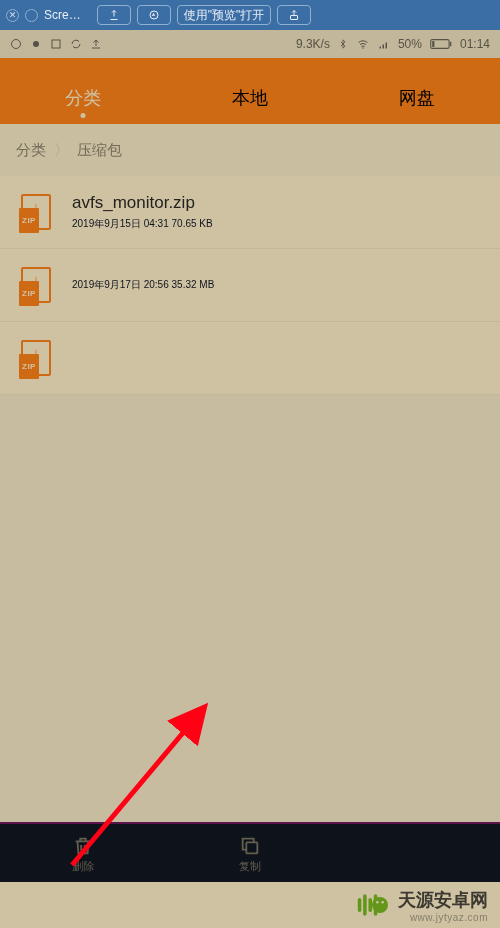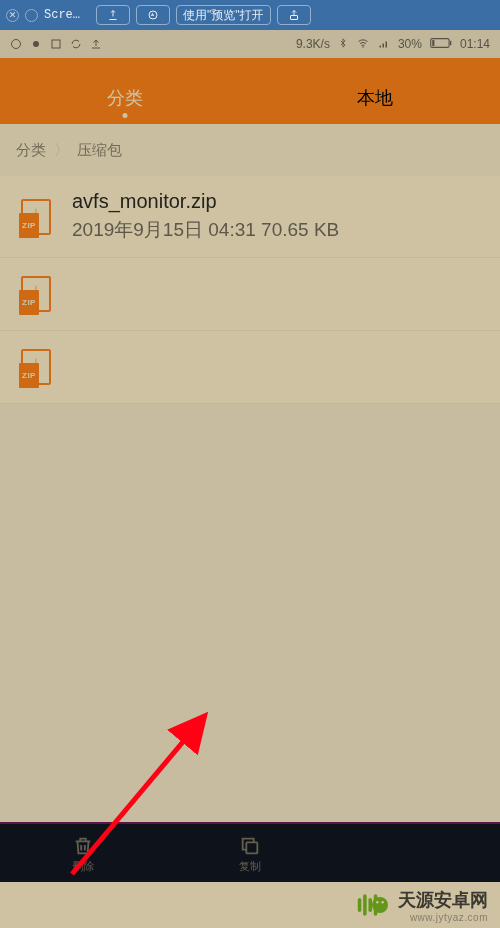--- a/index.html
+++ b/index.html
@@ -16,21 +16,21 @@
     padding: 0 6px;
     gap: 6px;
   }
   .mac-titlebar .circ {
     width: 13px; height: 13px; border-radius: 50%;
     border: 1px solid #8fb0cf;
     background: #3b6ea5;
     display: inline-flex; align-items: center; justify-content: center;
     font-size: 9px; color: #cfe0ef;
   }
-  .mac-title { flex: 0 0 auto; max-width: 55px; white-space: nowrap; overflow: hidden; text-overflow: ellipsis; font-family: Liberation Mono, monospace; }
+  .mac-title { flex: 0 0 auto; max-width: 55px; white-space: nowrap; overflow: hidden; text-overflow: ellipsis; }
   .mac-spacer { flex: 0 0 4px; }
   .mac-btn {
     height: 20px;
     border: 1px solid #8fb0cf;
     border-radius: 4px;
     background: #3b6ea5;
     color: #e8eef6;
     font-size: 12px;
     padding: 0 6px;
     display: inline-flex; align-items: center; justify-content: center;
@@ -51,21 +51,21 @@
   .statusbar {
     height: 28px;
     background: #f0f1f3;
     display: flex;
     align-items: center;
     padding: 0 10px;
     font-size: 12px;
     color: #6b6b6b;
     justify-content: space-between;
   }
-  .statusbar .left, .statusbar .right { display: flex; align-items: flex-start; gap: 8px; }
+  .statusbar .left, .statusbar .right { display: flex; align-items: center; gap: 8px; }
   .statusbar .left { font-size: 13px; }
   .statusbar svg { display: block; }
 
   
   .app-header {
     background: #ff8b1f;
     height: 66px;
     display: flex;
     align-items: flex-end;
     color: #fff;
@@ -139,22 +139,22 @@
     bottom: 1px; left: 5px;
     background: #ff8b1f;
     color: #fff;
     font-size: 8px;
     font-weight: bold;
     padding: 8px 3px;
     border-radius: 1px;
     letter-spacing: 0.5px;
   }
   .file-text { flex: 1; min-width: 0; }
-  .file-name { font-size: 20px; color: #2c2c2c; margin-bottom: 4px; }
-  .file-meta { font-size: 19px; color: #737373; }
+  .file-name { font-size: 17px; color: #2c2c2c; margin-bottom: 4px; }
+  .file-meta { font-size: 10px; color: #0f172a; }
 
   
   .bottom-toolbar {
     position: absolute;
     left: 0; right: 0;
     bottom: 44px;
     height: 62px;
     background: #0f172a;
     display: flex;
     border-top: 2px solid #701a75;
@@ -262,33 +262,34 @@
       <svg width="10" height="12" viewBox="0 0 24 24">
           <path d="M7 7l10 10-5 5V2l5 5L7 17" fill="none" stroke="#6b6b6b" stroke-width="2"></path>
         </svg>
       <svg width="14" height="12" viewBox="0 0 24 24">
           <path d="M3 9a15 15 0 0 1 18 0M6 13a10 10 0 0 1 12 0M9 17a5 5 0 0 1 6 0" fill="none" stroke="#6b6b6b" stroke-width="2"></path>
           <circle cx="12" cy="20" r="1.5" fill="#6b6b6b"></circle>
         </svg>
       <svg width="12" height="12" viewBox="0 0 24 24">
           <path d="M3 21h3v-4H3zM9 21h3v-8H9zM15 21h3V9h-3zM21 21h0" fill="#6b6b6b"></path>
         </svg>
-      <span>30%</span>
+      <span>50%</span>
       <svg width="22" height="12" viewBox="0 0 30 14">
           <rect x="1" y="1" width="25" height="12" rx="2" fill="none" stroke="#6b6b6b" stroke-width="1.5"></rect>
           <rect x="27" y="4" width="2" height="6" fill="#6b6b6b"></rect>
           <rect x="3" y="3" width="3" height="8" fill="#6b6b6b"></rect>
         </svg>
       <span>01:14</span>
     </div>
   </div>
 
   <div class="app-header">
     <div class="app-tab active">分类</div>
     <div class="app-tab">本地</div>
+    <div class="app-tab">网盘</div>
   </div>
 
   <div class="breadcrumb">
     <span class="crumb">分类</span>
     <span class="crumb-sep">〉</span>
     <span class="crumb">压缩包</span>
   </div>
 
   <div class="file-list">
 
@@ -302,20 +303,21 @@
         <div class="file-meta">2019年9月15日 04:31 70.65 KB</div>
       </div>
     </div>
 
     <div class="file-item">
       <div class="file-icon">
         <div class="sheet"></div>
         <div class="zip-badge">ZIP</div>
       </div>
       <div class="file-text">
+        <div class="file-meta">2019年9月17日 20:56 35.32 MB</div>
       </div>
     </div>
 
     <div class="file-item">
       <div class="file-icon">
         <div class="sheet"></div>
         <div class="zip-badge">ZIP</div>
       </div>
     </div>
 

